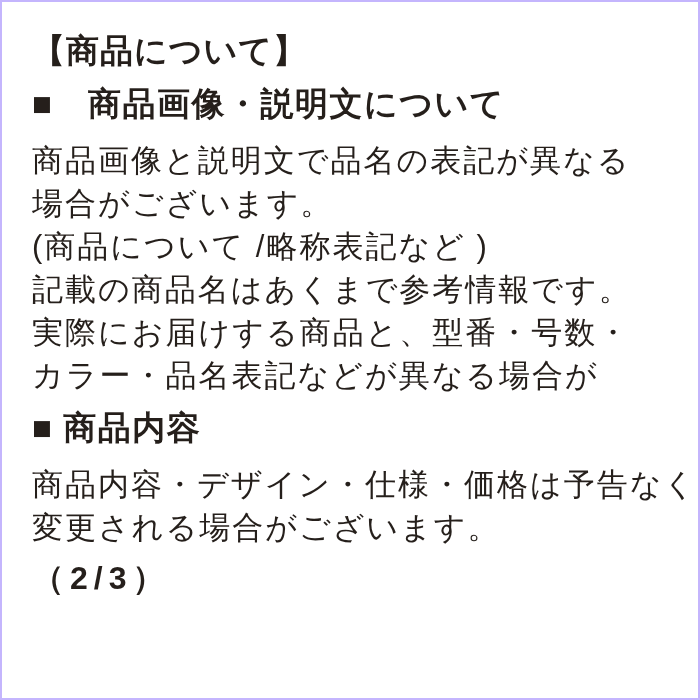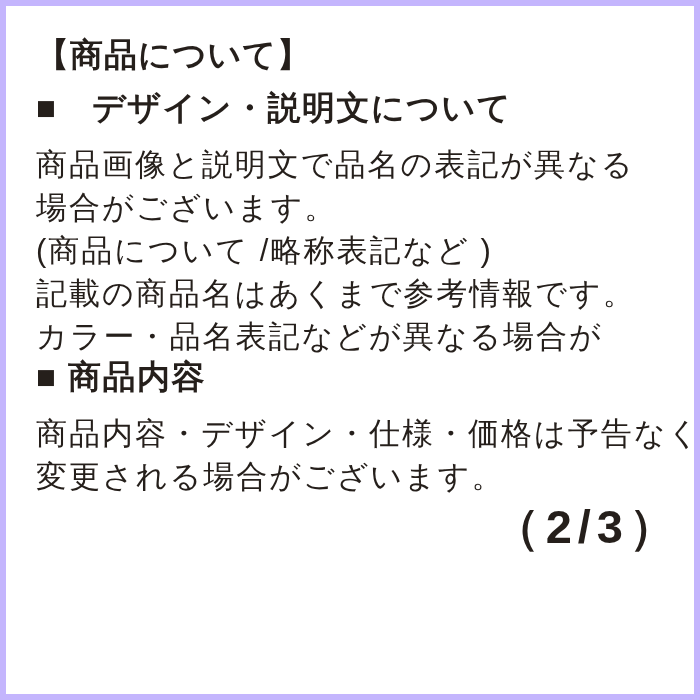--- a/index.html
+++ b/index.html
@@ -6,21 +6,21 @@
     margin: 0;
     padding: 0;
     background: #ffffff;
   }
   .page {
     position: relative;
     width: 700px;
     height: 700px;
     box-sizing: border-box;
     background: #ffffff;
-    border: 6px solid #c4b5fd;
+    border: 2px solid #c4b5fd;
     overflow: hidden;
     font-family: "Liberation Sans", "DejaVu Sans", sans-serif;
     color: #251f1b;
   }
   .content {
     box-sizing: border-box;
     padding: 30px 12px 0 30px;
   }
   .title {
     margin: 0;
@@ -37,52 +37,54 @@
     letter-spacing: 1.5px;
   }
   .section-body {
     margin: 16px 0 0 0;
     font-size: 31px;
     font-weight: 400;
     line-height: 43px;
     letter-spacing: 2px;
   }
   .section-heading--second {
-    margin-top: 0;
+    margin-top: 12px;
+    font-family: Liberation Serif, serif;
   }
   .section-body--second {
   }
   .line {
     display: block;
     white-space: pre;
   }
   .page-indicator {
     margin: 6px 0 12px 0;
-    text-align: right;
-    font-size: 47px;
+    text-align: left;
+    font-size: 32px;
     font-weight: 700;
     line-height: 46px;
     letter-spacing: 6px;
   }
 </style>
 </head>
 <body>
 
 <div class="page">
   <div class="content">
 
     <h1 class="title">【商品について】</h1>
 
-    <h2 class="section-heading">■　デザイン・説明文について</h2>
+    <h2 class="section-heading">■　商品画像・説明文について</h2>
 
     <p class="section-body">
       <span class="line">商品画像と説明文で品名の表記が異なる</span>
       <span class="line">場合がございます。</span>
       <span class="line">(商品について /略称表記など )</span>
       <span class="line">記載の商品名はあくまで参考情報です。</span>
+      <span class="line">実際にお届けする商品と、型番・号数・</span>
       <span class="line">カラー・品名表記などが異なる場合が</span>
     </p>
 
     <h2 class="section-heading section-heading--second">■ 商品内容</h2>
 
     <p class="section-body section-body--second">
       <span class="line">商品内容・デザイン・仕様・価格は予告なく</span>
       <span class="line">変更される場合がございます。</span>
     </p>
 

